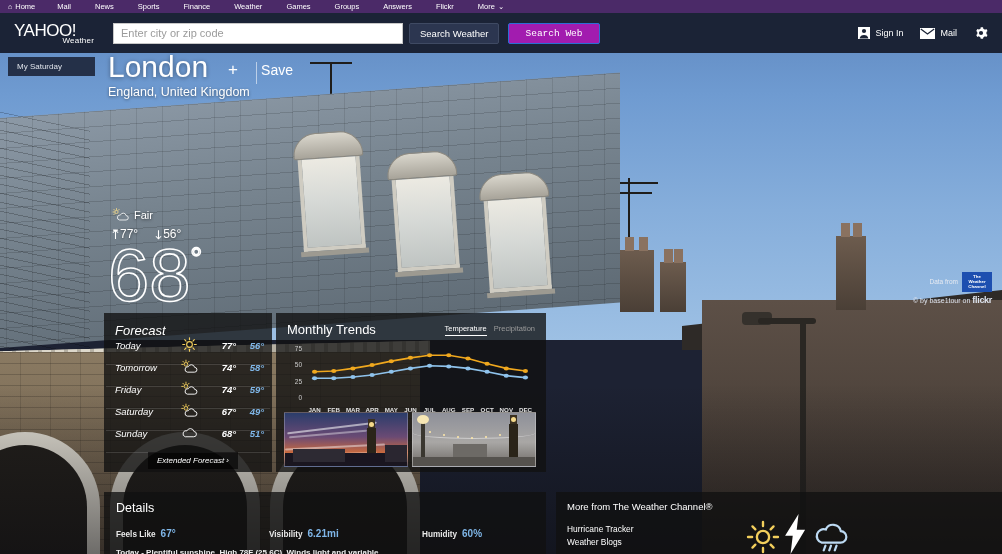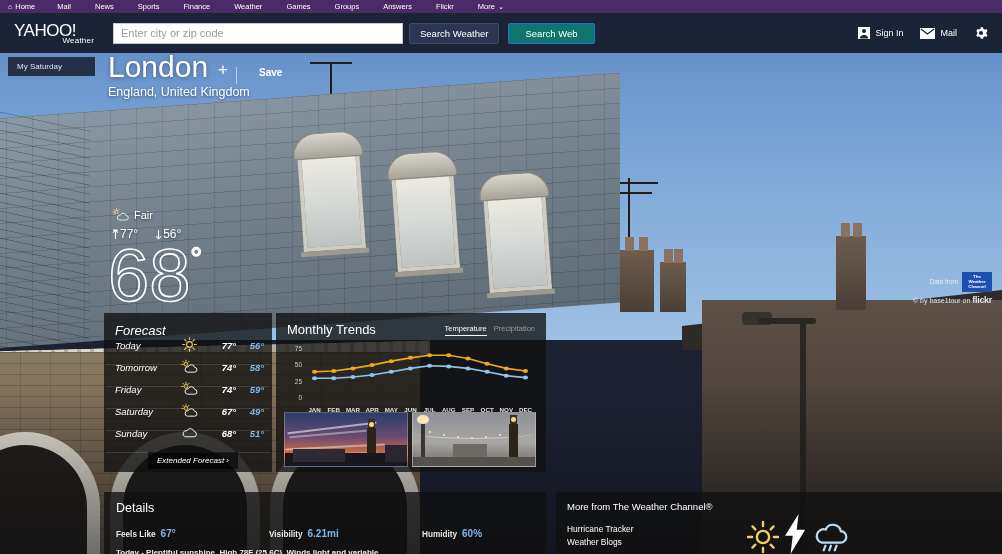--- a/index.html
+++ b/index.html
@@ -122,37 +122,37 @@
     width:290px; height:21px; margin-left:19px; border:1px solid #c8c8c8;
     background:#fff; font-size:11px; padding:0 7px; color:#333;
     font-family:"Liberation Sans",sans-serif;
   }
   #city-input::placeholder { color:#9b9b9b; }
   .sbtn {
     height:21px; margin-left:6px; padding:0 10px; font-size:9.5px; color:#fff;
     border:1px solid #3f4a63; background:#2c3650; cursor:pointer; border-radius:2px;
     font-family:"Liberation Sans",sans-serif;
   }
-  .sbtn.blue { background:#0f766e; border-color:#2b6fd4; margin-left:9px; padding:0 16px; }
+  .sbtn.blue { background:#a21caf; border-color:#2b6fd4; margin-left:9px; padding:0 16px;font-family:Liberation Mono, monospace; }
   .navright { margin-left:auto; display:flex; align-items:center; gap:17px; color:#fff; font-size:9px; }
   .navright .it { display:flex; align-items:center; gap:5px; cursor:pointer; }
 
   
   #myloc {
     position:absolute; left:8px; top:57px; width:87px; height:19px; z-index:20;
     background:rgba(24,32,50,.86); color:#dfe3ea; font-size:8px;
     display:flex; align-items:center; padding-left:9px; cursor:pointer;
   }
   #loc { position:absolute; left:108px; top:50px; z-index:20; color:#fff; }
   #loc .cityname { font-size:30px; font-weight:300; line-height:34px; text-shadow:0 1px 4px rgba(0,0,0,.4); }
-  .cityrow { display:flex; align-items:flex-end; gap:10px; }
+  .cityrow { display:flex; align-items:flex-end; gap:20px; }
   .plus { font-size:17px; font-weight:300; padding-bottom:4px; cursor:pointer; }
   .savebtn {
-    font-size:10px; font-weight:bold; padding-bottom:6px; cursor:pointer;
-    border-left:1px solid rgba(255,255,255,.55); padding-left:22px; margin-left:-2px;
+    font-size:14px; font-weight:normal; padding-bottom:6px; cursor:pointer;
+    border-left:1px solid rgba(255,255,255,.55); padding-left:4px; margin-left:-2px;
   }
   #loc .region { font-size:12.5px; margin-top:1px; text-shadow:0 1px 3px rgba(0,0,0,.5); }
 
   
   #current { position:absolute; left:112px; top:208px; z-index:20; color:#fff; }
   .cond { display:flex; align-items:center; gap:5px; font-size:11px; text-shadow:0 1px 3px rgba(0,0,0,.6); }
   .hilo { display:flex; gap:17px; font-size:12px; margin-top:6px; text-shadow:0 1px 3px rgba(0,0,0,.6); }
   .hilo span { display:flex; align-items:center; gap:1px; }
   .bigtemp {
     font-size:74px; font-weight:300; line-height:66px; margin-top:2px; margin-left:-4px;

